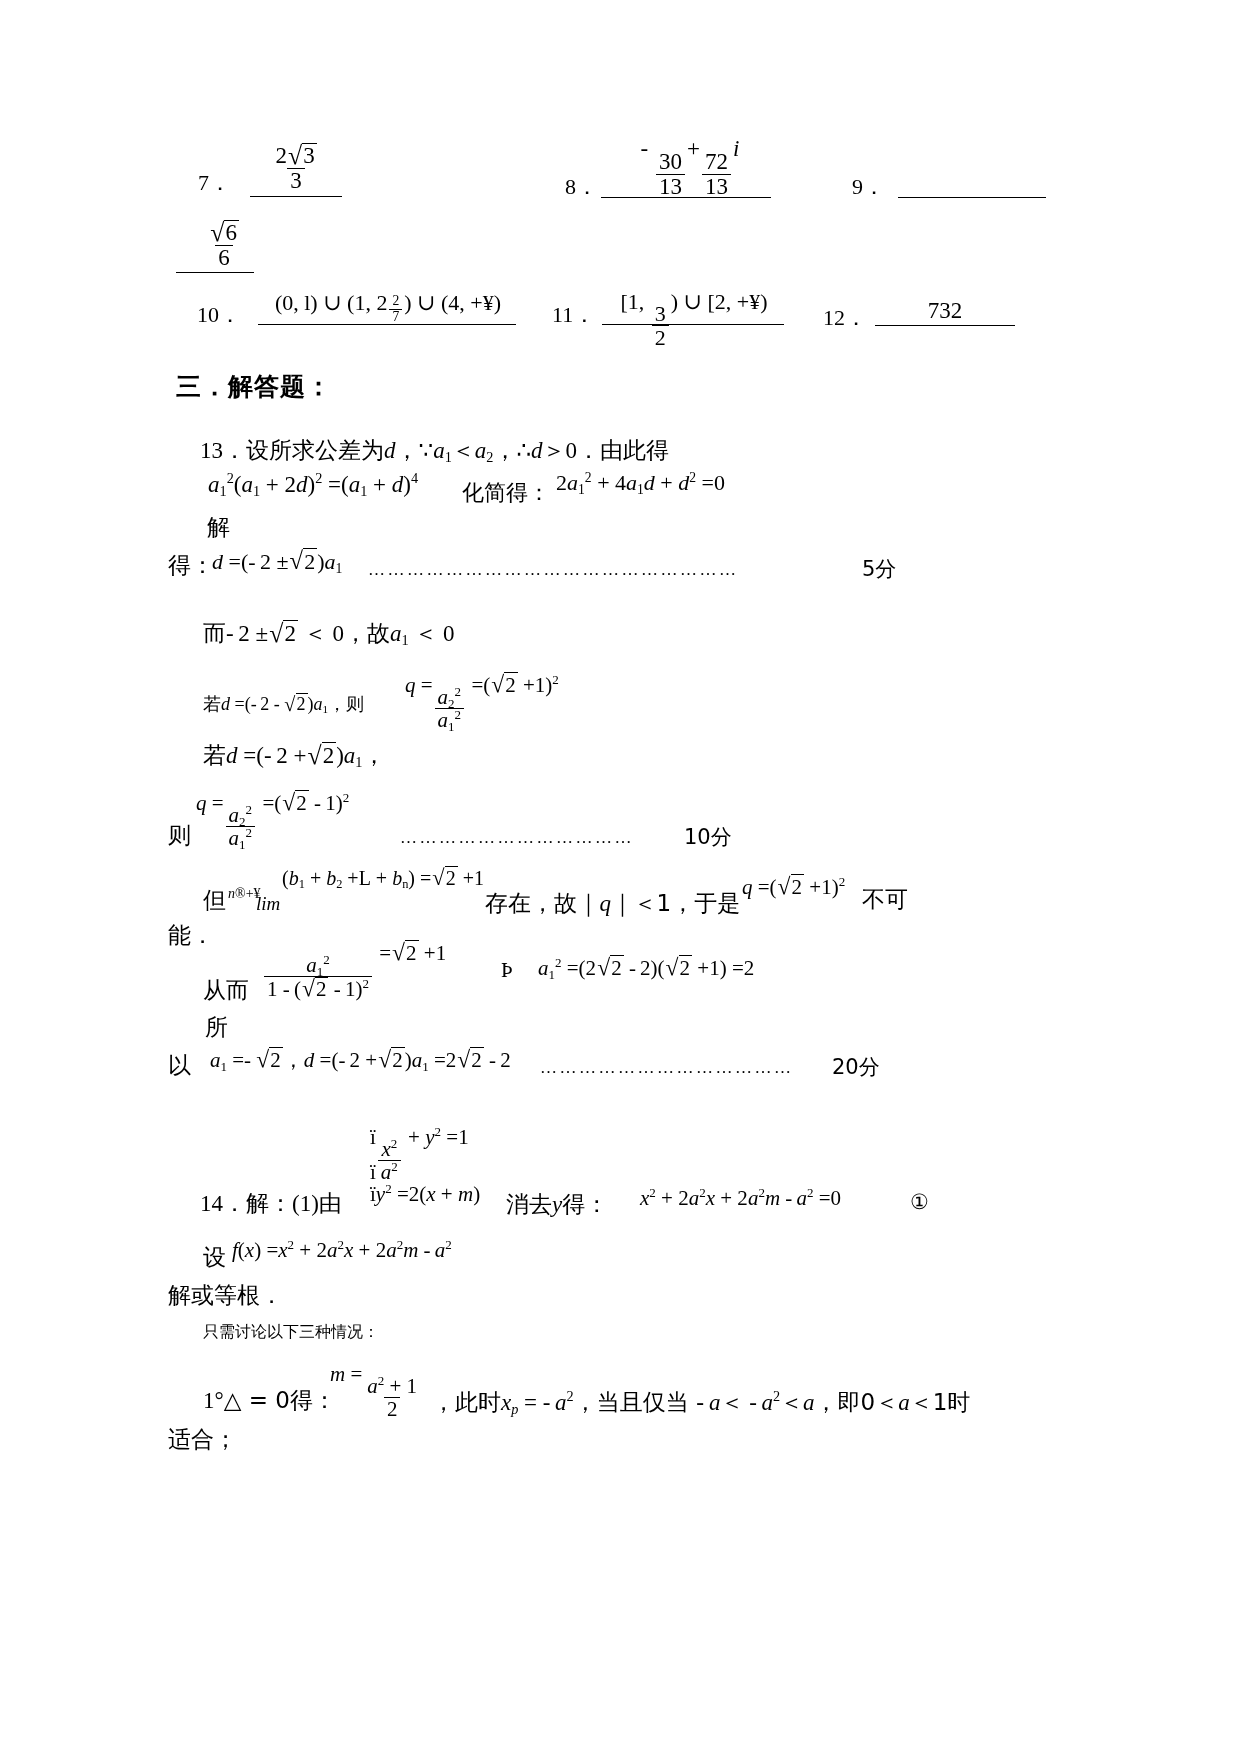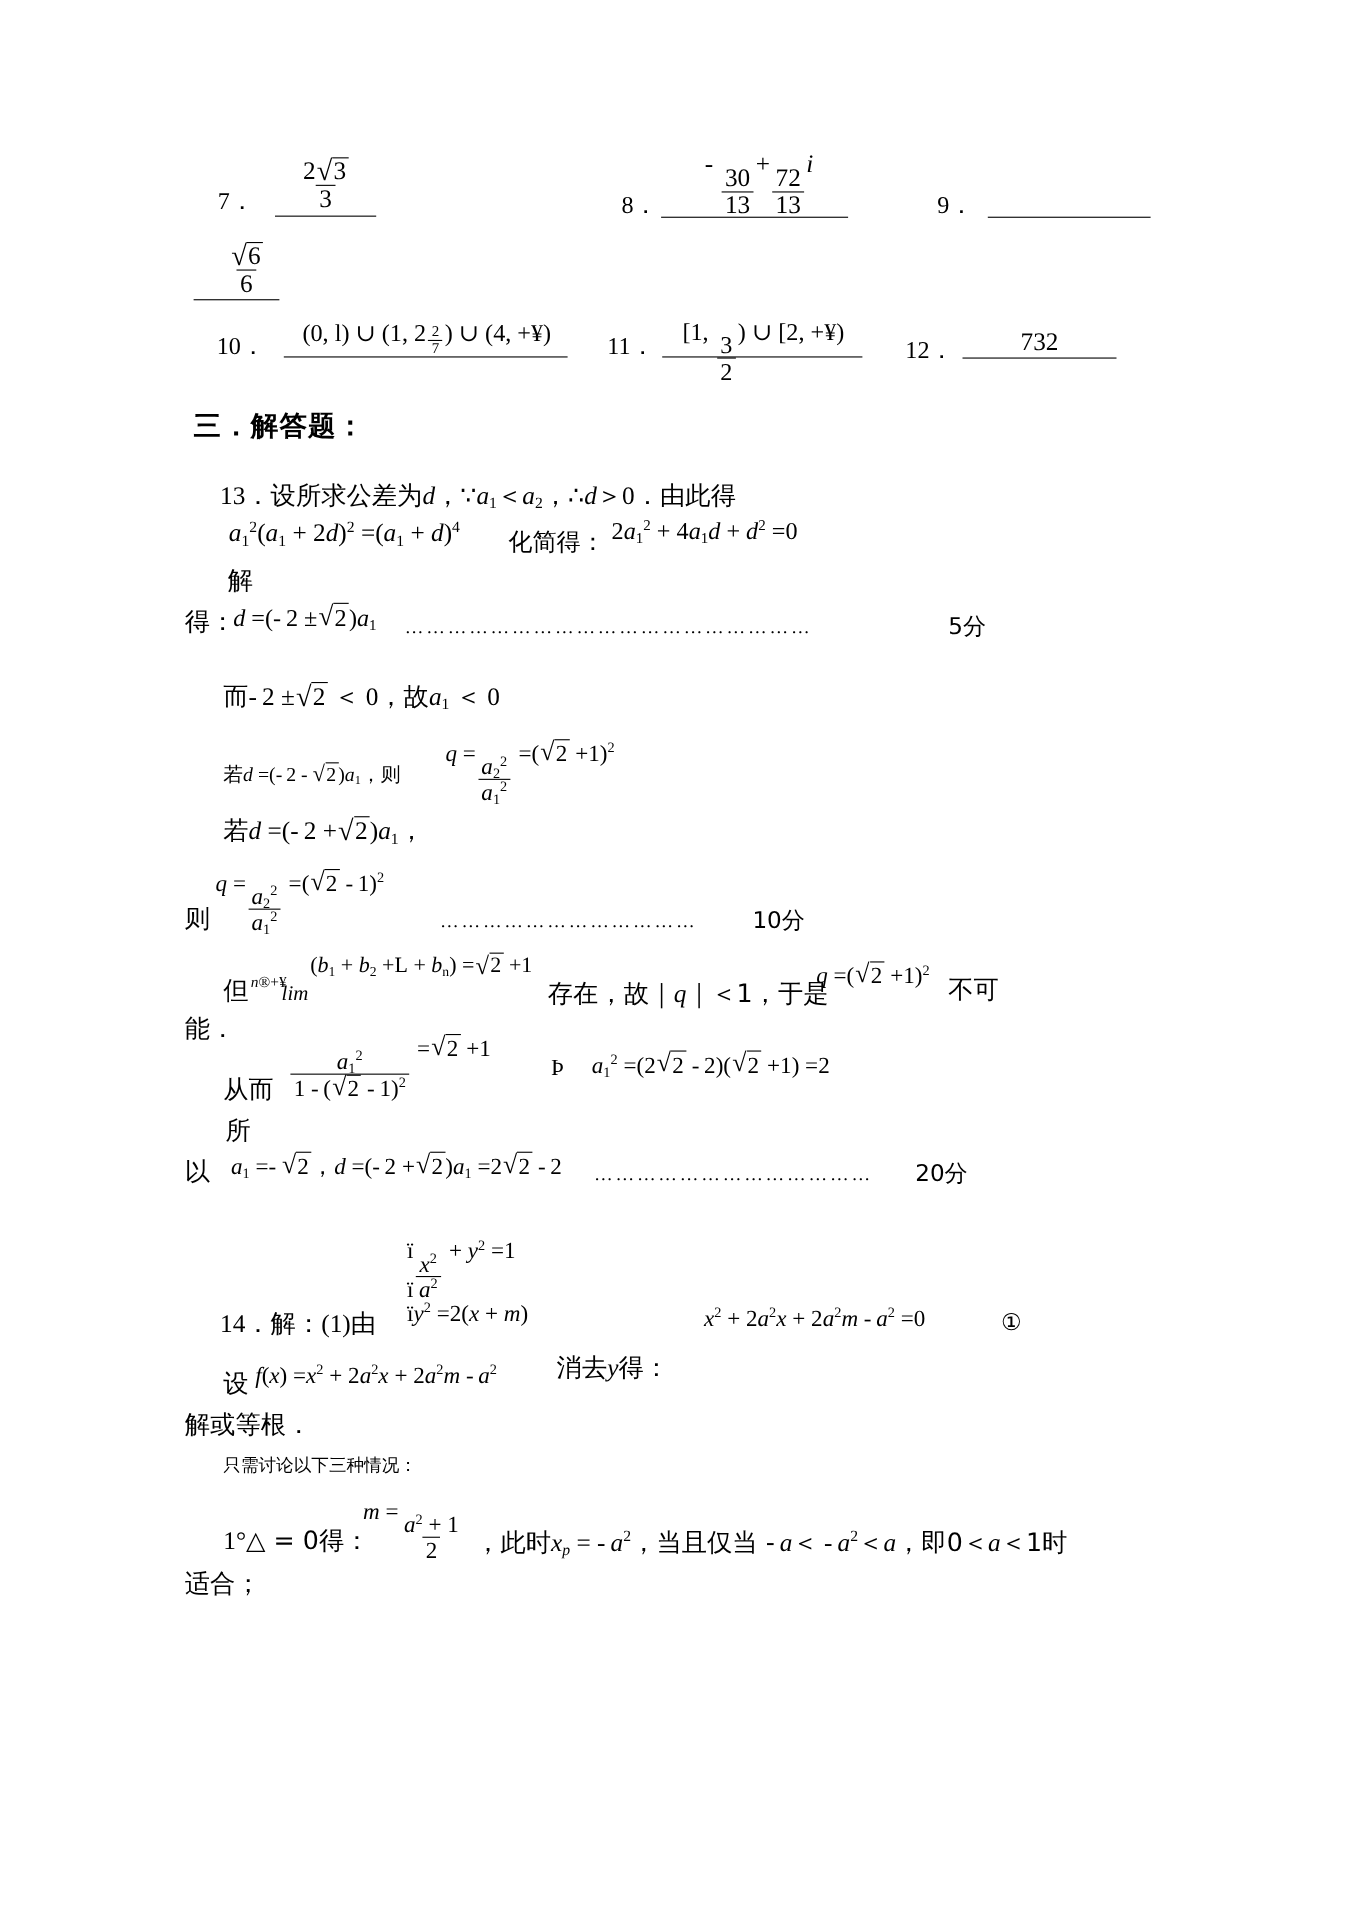--- a/index.html
+++ b/index.html
@@ -222,21 +222,21 @@
   </div>
   <div class="abs" style="left:232px; top:892px; font-size:20px;margin-left:24px;">
     <span class="mi" style="font-size:19px;">lim</span><span style="display:inline-block; width:0;"></span>
   </div>
   <div class="abs" style="left:228px; top:886px; font-size:14px;">
     <span class="mi">n</span><span class="mn">®+¥</span>
   </div>
   <div class="abs" style="left:282px; top:866px; font-size:20px;">
     <span class="mn">(</span><span class="mi">b</span><sub class="e mn">1</sub><span class="mn"> + </span><span class="mi">b</span><sub class="e mn">2</sub><span class="mn"> +L&nbsp;+ </span><span class="mi">b</span><sub class="e mn">n</sub><span class="mn">) =</span><span class="sqrt"><span class="rad">√</span><span class="arg mn">2</span></span><span class="mn"> +1</span>
   </div>
-  <div class="abs" style="left:498px; top:888px; font-size:23px;text-align:right;">
+  <div class="abs" style="left:485px; top:888px; font-size:23px;text-align:right;">
     <span class="cn">存在，故｜</span><span class="mi">q</span><span class="cn">｜＜1，于是</span>
   </div>
   <div class="abs" style="left:742px; top:874px; font-size:21px;">
     <span class="mi">q</span><span class="mn"> =(</span><span class="sqrt"><span class="rad">√</span><span class="arg mn">2</span></span><span class="mn"> +1)</span><sup class="e mn">2</sup>
   </div>
   <div class="abs cn" style="left:862px; top:884px; font-size:23px;">
     <span>不可</span>
   </div>
   <div class="abs cn" style="left:168px; top:920px; font-size:23px;">
     <span>能．</span>
@@ -281,21 +281,21 @@
   <div class="abs" style="left:370px; top:1160px; font-size:21px;">
     <span class="mn">ï</span>
   </div>
   <div class="abs" style="left:370px; top:1182px; font-size:21px;">
     <span class="mn">ï</span><span class="mi">y</span><sup class="e mn">2</sup><span class="mn"> =2(</span><span class="mi">x</span><span class="mn"> + </span><span class="mi">m</span><span class="mn">)</span>
   </div>
 
   <div class="abs" style="left:200px; top:1188px; font-size:23px;">
     <span class="mn">14．</span><span class="cn">解：</span><span class="mn">(1)</span><span class="cn">由</span>
   </div>
-  <div class="abs" style="left:506px; top:1228px; font-size:23px;">
+  <div class="abs" style="left:506px; top:1189px; font-size:23px;">
     <span class="cn">消去</span><span class="mi">y</span><span class="cn">得：</span>
   </div>
   <div class="abs" style="left:640px; top:1186px; font-size:21px;">
     <span class="mi">x</span><sup class="e mn">2</sup><span class="mn"> + 2</span><span class="mi">a</span><sup class="e mn">2</sup><span class="mi">x</span><span class="mn"> + 2</span><span class="mi">a</span><sup class="e mn">2</sup><span class="mi">m</span><span class="mn"> - </span><span class="mi">a</span><sup class="e mn">2</sup><span class="mn"> =0</span>
   </div>
   <div class="abs" style="left:910px; top:1190px; font-size:21px;">
     <span class="mn">①</span>
   </div>
 
   <div class="abs cn" style="left:203px; top:1242px; font-size:23px;">

